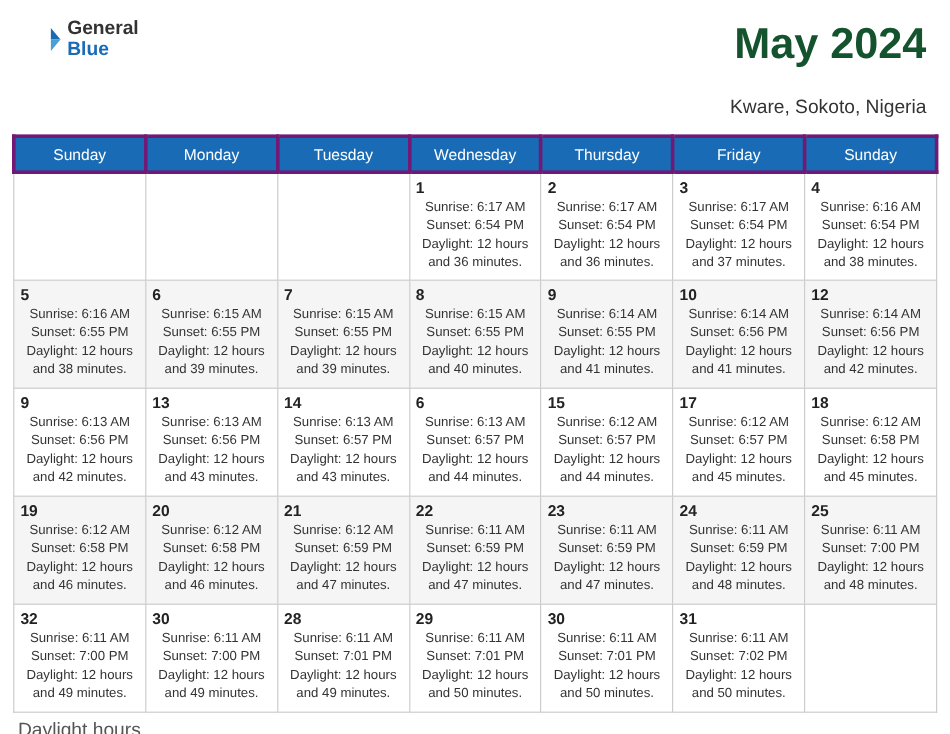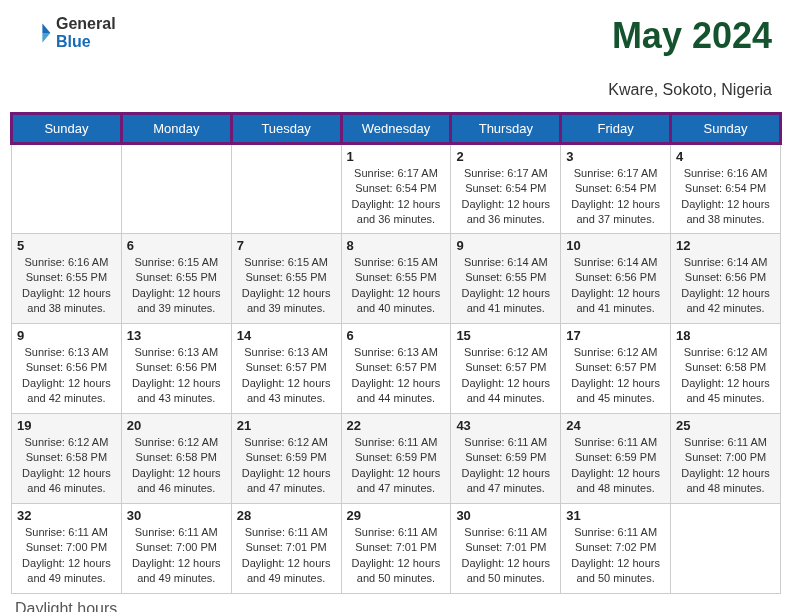--- a/index.html
+++ b/index.html
@@ -294,21 +294,21 @@
 and 47 minutes.</div>
         </td>
         <td>
           <div class="day-num">22</div>
           <div class="day-info" style="white-space: pre-line;">Sunrise: 6:11 AM
 Sunset: 6:59 PM
 Daylight: 12 hours
 and 47 minutes.</div>
         </td>
         <td>
-          <div class="day-num">43</div>
+          <div class="day-num">23</div>
           <div class="day-info" style="white-space: pre-line;">Sunrise: 6:11 AM
 Sunset: 6:59 PM
 Daylight: 12 hours
 and 47 minutes.</div>
         </td>
         <td>
           <div class="day-num">24</div>
           <div class="day-info" style="white-space: pre-line;">Sunrise: 6:11 AM
 Sunset: 6:59 PM
 Daylight: 12 hours

